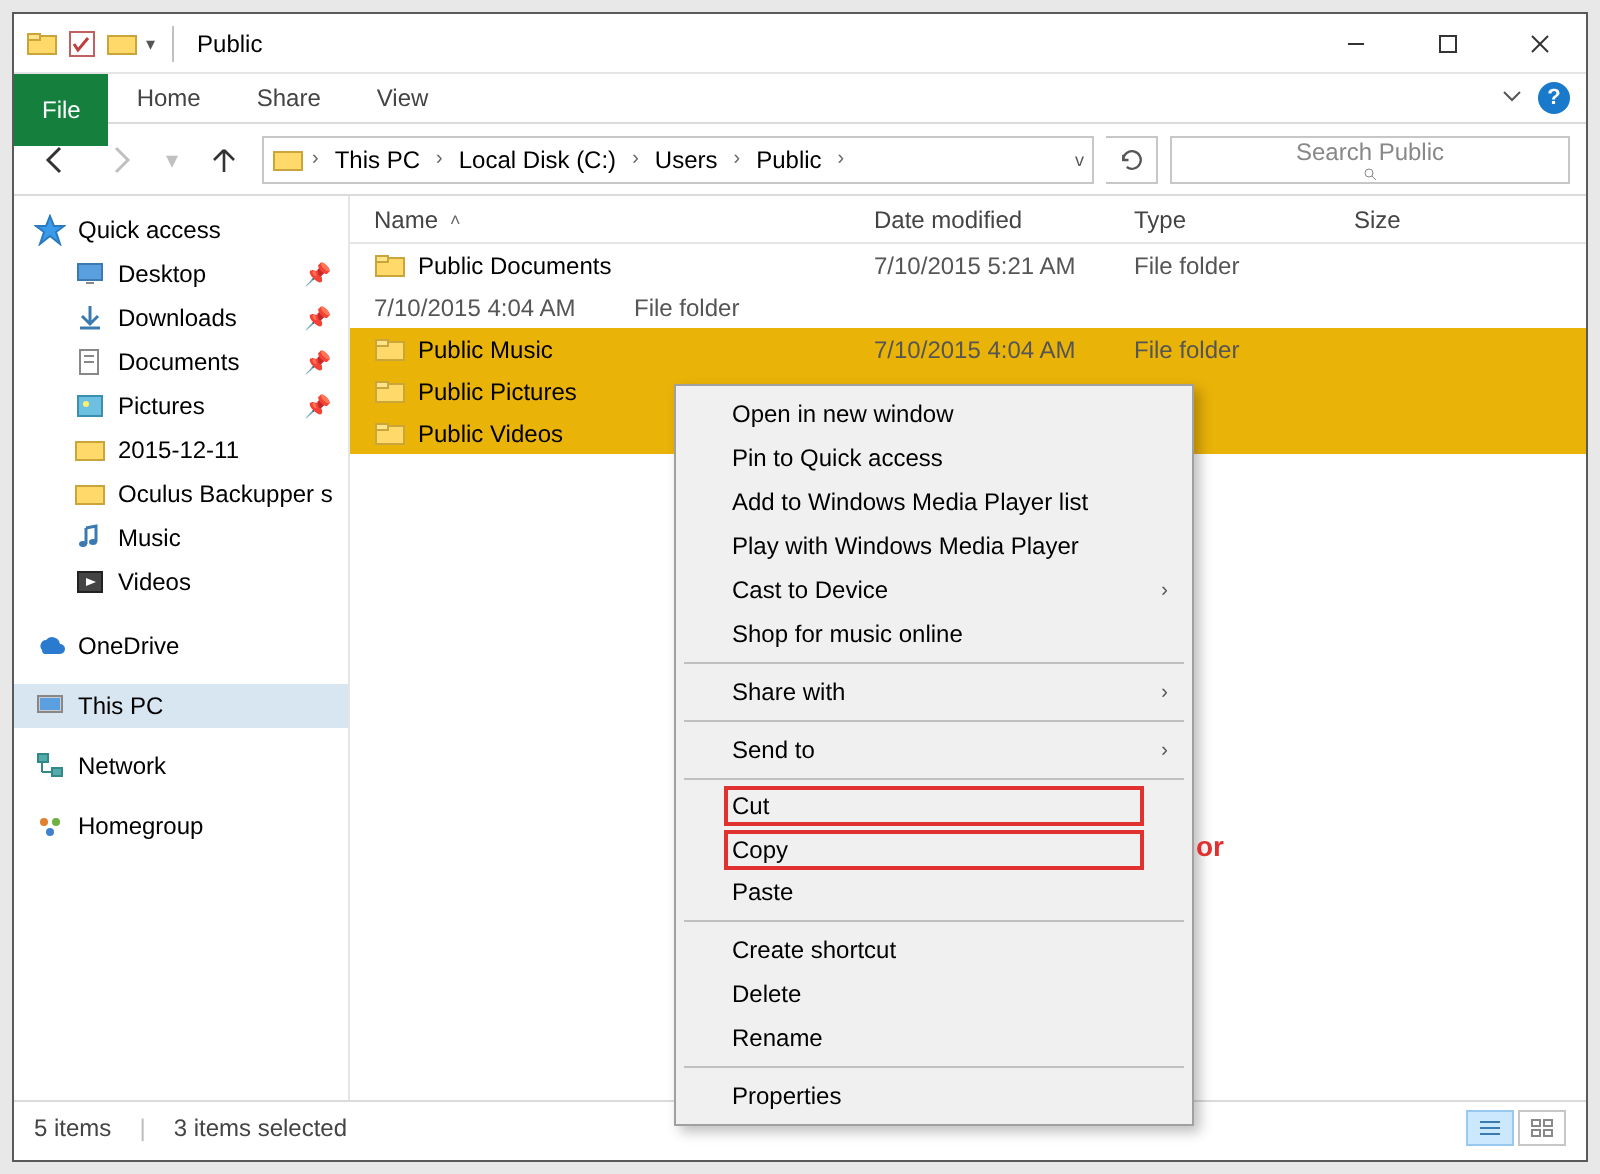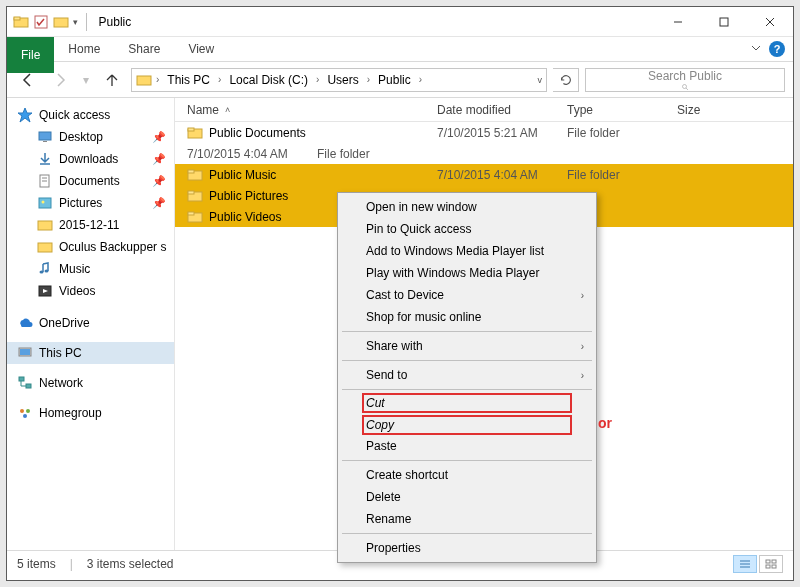--- a/index.html
+++ b/index.html
@@ -47,21 +47,21 @@
   .row { height:21px; display:flex; align-items:center; padding-left:12px; }
   .row.sel { background:#eab308; }
   .cell-name { width:250px; display:flex; align-items:center; gap:6px; }
   .cell-date { width:130px; color:#555; }
   .cell-type { width:110px; color:#555; }
   .context-menu { position:absolute; left:330px; top:185px; width:260px; background:#f0f0f0; border:1px solid #a0a0a0; box-shadow:3px 3px 6px rgba(0,0,0,0.25); padding:3px 2px; }
   .cm-item { height:22px; display:flex; align-items:center; padding:0 26px; position:relative; }
   .cm-item.bold { font-weight:bold; }
   .cm-item .submenu-arrow { position:absolute; right:10px; font-size:10px; color:#555; }
   .cm-sep { height:1px; background:#c0c0c0; margin:3px 2px; }
-  .red-box { border:2px solid #e03030; padding:1px 2px; margin:0 22px; height:20px; display:flex; align-items:center;font-style:italic; }
+  .red-box { border:2px solid #e03030; padding:1px 2px; margin:0 22px; height:20px; display:flex; align-items:center; }
   .or-label { position:absolute; left:591px; top:408px; color:#e03030; font-weight:bold; font-size:14px; }
   .statusbar { height:26px; border-top:1px solid #dadada; display:flex; align-items:center; padding:0 10px; gap:14px; color:#444;text-align:center; }
   .status-right { margin-left:auto; display:flex; gap:2px; }
   .view-btn { width:24px; height:18px; border:1px solid #c7c7c7; display:flex; align-items:center; justify-content:center; }
   .view-btn.active { background:#cce8ff; border-color:#99c9ef; }
   .quickaccess-star { width:16px; height:16px; }
   .ico-chevron { font-size:9px; color:#555; }
 </style>
 </head>
 <body>

